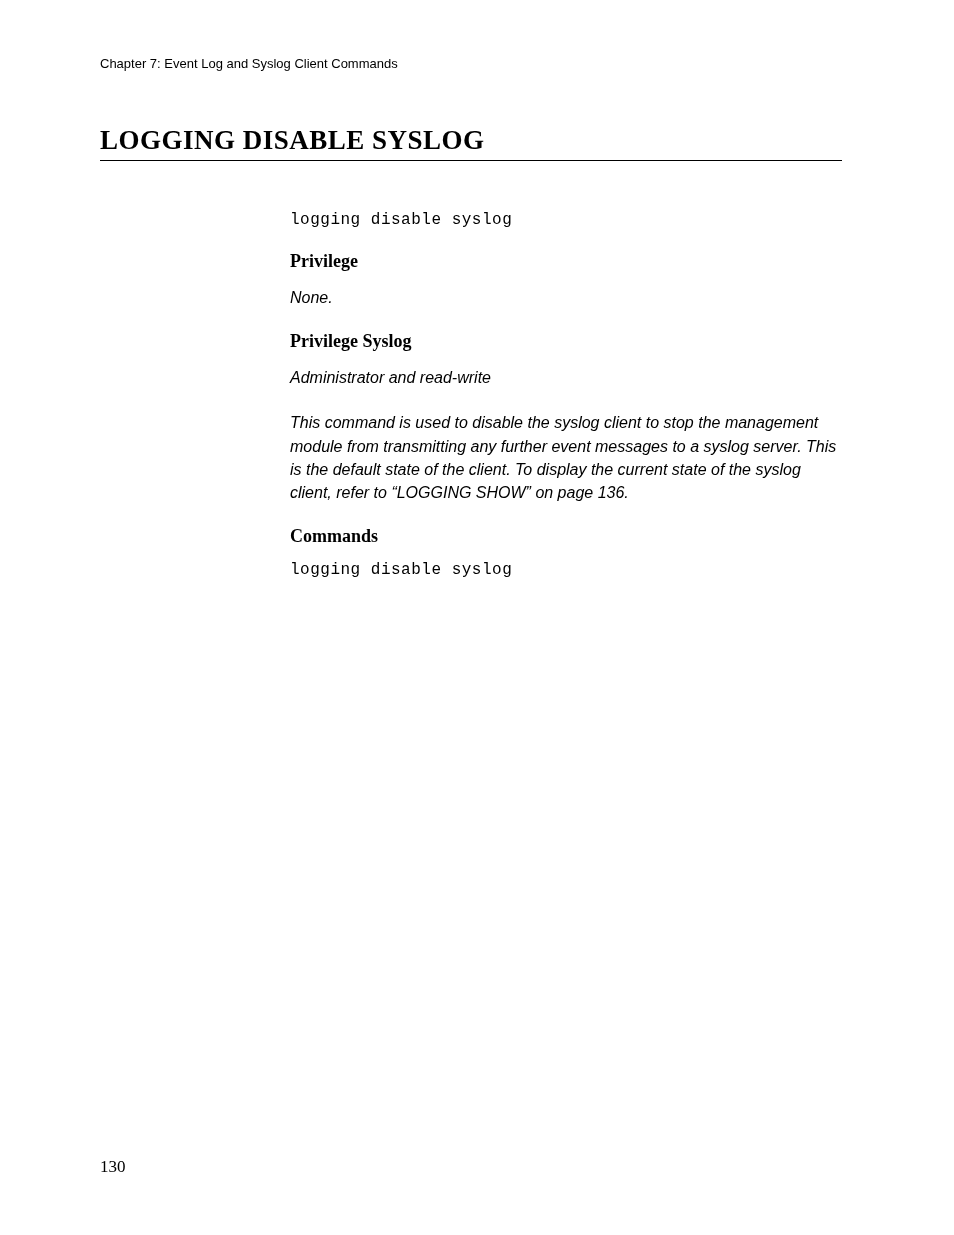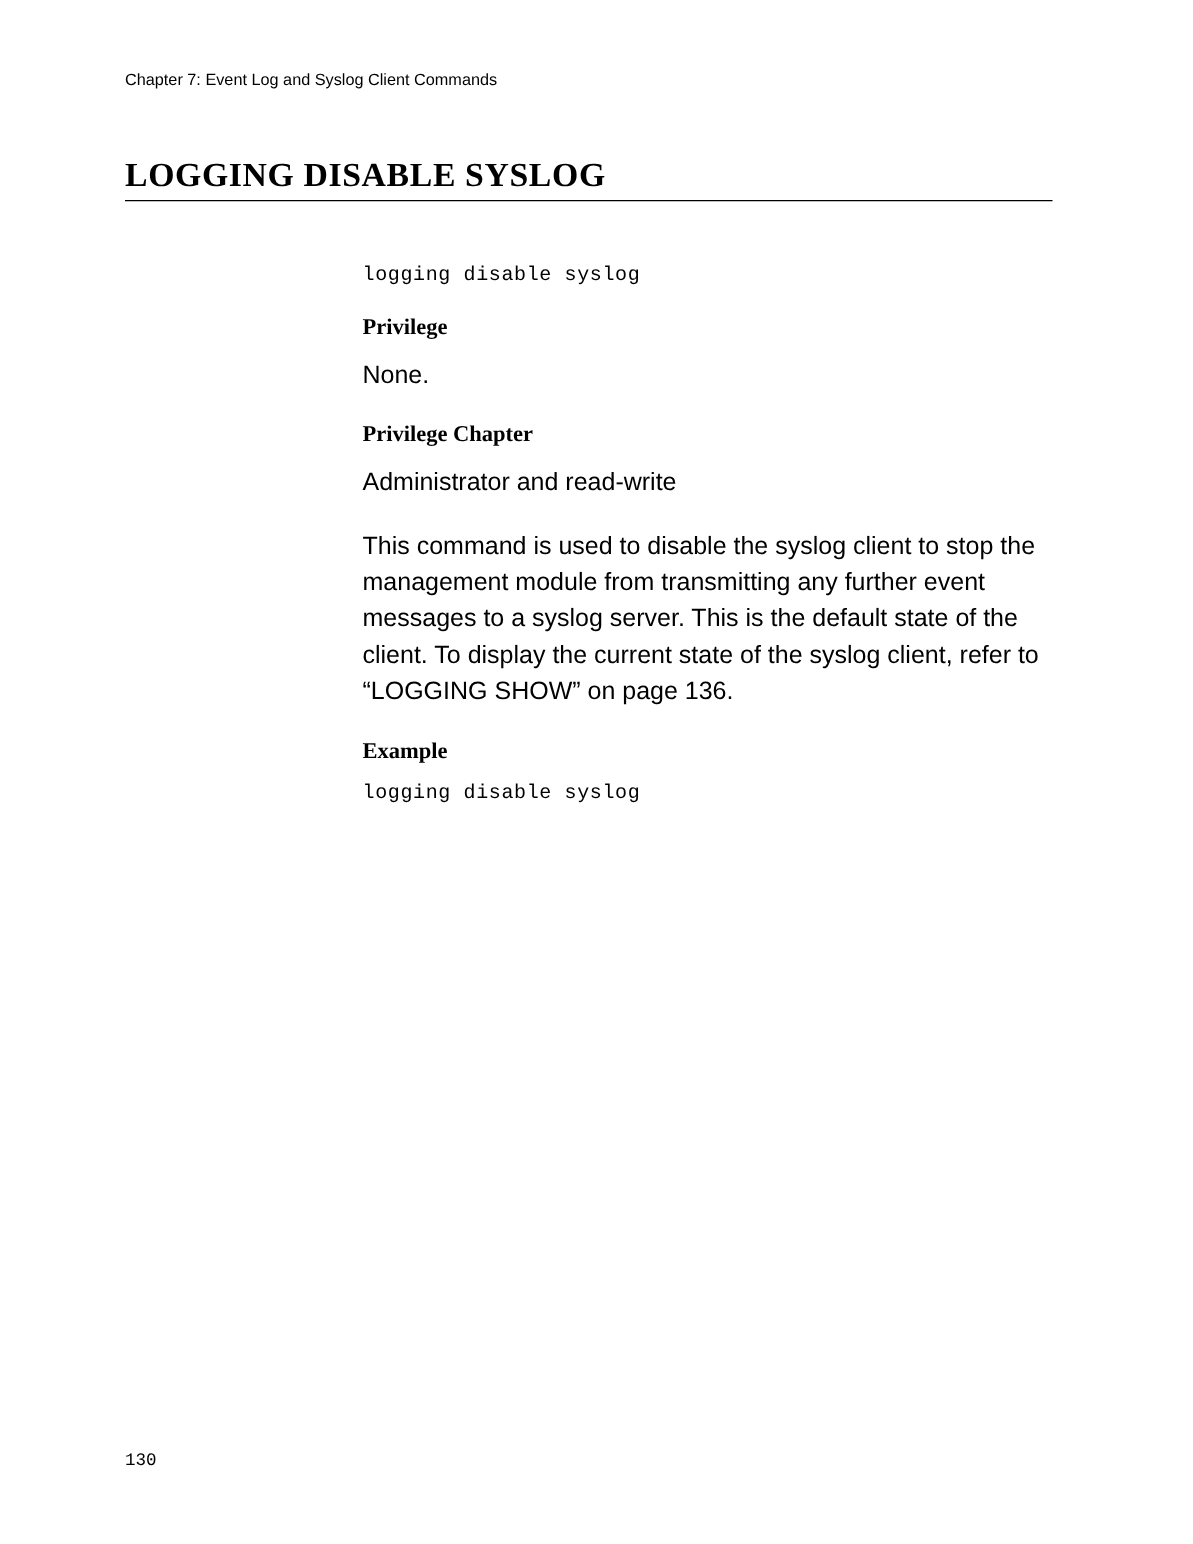--- a/index.html
+++ b/index.html
@@ -38,59 +38,60 @@
     max-width: 550px;
   }
   .subhead {
     font-family: "Times New Roman", Times, serif;
     font-weight: bold;
     font-size: 18px;
     margin: 0 0 14px 0;
   }
   .para {
     font-family: Arial, Helvetica, sans-serif;
-    font-size: 20px;
+    font-size: 16px;
     line-height: 1.45;
     margin: 0 0 22px 0;
+    font-style: italic;
   }
   .mono {
     font-family: "Courier New", Courier, monospace;
     font-size: 16px;
     letter-spacing: 0.5px;
     margin: 0 0 22px 0;
   }
   .page-number {
     position: absolute;
     left: 100px;
     bottom: 58px;
-    font-size: 14px;
-    font-family: Liberation Mono, monospace;
+    font-size: 17px;
+    font-family: Liberation Serif, serif;
   }
 </style>
 </head>
 <body>
 
 <div class="page">
 
   <div class="running-header">Chapter 7: Event Log and Syslog Client Commands</div>
 
   <h1 class="page-title">LOGGING DISABLE SYSLOG</h1>
 
   <div class="body-col">
 
     <div class="mono">logging disable syslog</div>
 
     <div class="subhead">Privilege</div>
     <div class="para">None.</div>
 
-    <div class="subhead">Privilege Chapter</div>
+    <div class="subhead">Privilege Syslog</div>
     <div class="para">Administrator and read-write</div>
 
     <div class="para">This command is used to disable the syslog client to stop the management module from transmitting any further event messages to a syslog server. This is the default state of the client. To display the current state of the syslog client, refer to “LOGGING SHOW” on page 136.</div>
 
-    <div class="subhead">Example</div>
+    <div class="subhead">Commands</div>
     <div class="mono">logging disable syslog</div>
 
   </div>
 
   <div class="page-number">130</div>
 
 </div>
 
 </body></html>

